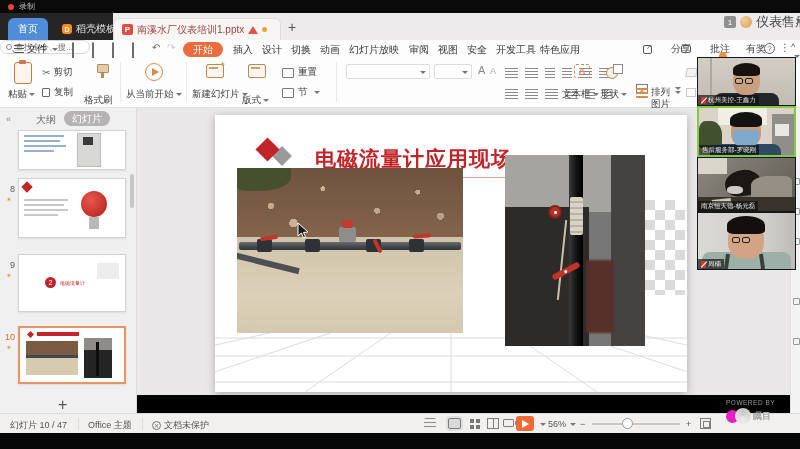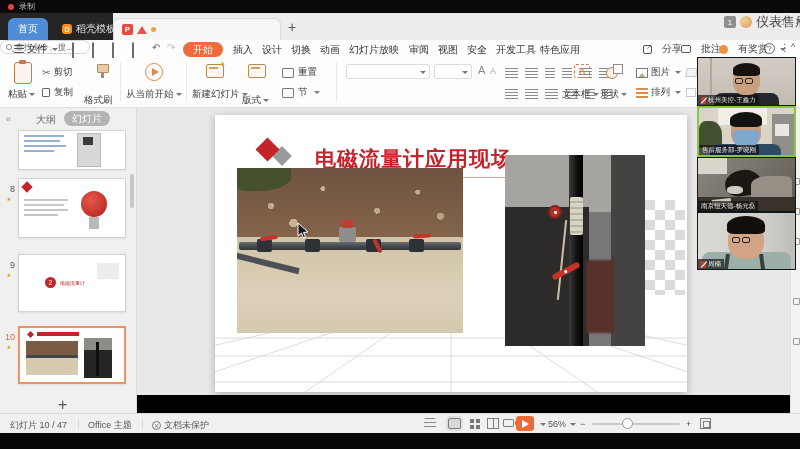--- a/index.html
+++ b/index.html
@@ -39,21 +39,21 @@
   #file-btn { left:14px; top:2px; font-size:10px; color:#333; display:flex; align-items:center; gap:3px; }
   .ic-lines { width:10px; height:8px; background:repeating-linear-gradient(#555 0 1px, transparent 1px 3.5px); }
   .qat { top:3px; width:13px; height:12px; }
   .qicon { width:11px; height:10px; border:1px solid #6b6b6b; border-radius:2px; }
   .arrow-glyph { font-size:10px; color:#6b6b6b; line-height:12px; }
   .arrow-glyph.dis { color:#c3c3c3; }
   #search-box { left:550px; top:2px; width:90px; height:14px; border:1px solid #d7d7d7; border-radius:8px; background:#fff; display:flex; align-items:center; padding:0 5px; gap:3px; }
   .ic-mag { width:6px; height:6px; border:1px solid #888; border-radius:50%; position:relative; flex:0 0 auto;}
   .ic-mag::after { content:""; position:absolute; width:3px; height:1px; background:#888; transform:rotate(45deg); left:5px; top:6px; }
   #search-input { border:none; outline:none; font-size:8.5px; color:#999; width:70px; background:transparent; }
-  .mrt { top:2px; font-size:10px; color:#444; display:flex; align-items:center; gap:10px; }
+  .mrt { top:2px; font-size:10px; color:#444; display:flex; align-items:center; gap:19px; }
   .ic-share { width:9px; height:9px; border:1px solid #555; border-radius:2px; position:relative; }
   .ic-share::after { content:"↗"; position:absolute; font-size:7px; left:2px; top:-3px; color:#555; }
   .ic-note { width:10px; height:8px; border:1px solid #555; border-radius:2px; }
   .ic-gift { width:9px; height:9px; border-radius:50%; background:#f08f3c; }
   .ic-help { width:11px; height:11px; border:1px solid #666; border-radius:50%; font-size:8px; color:#666; text-align:center; line-height:10px; }
   .caret { display:inline-block; width:0; height:0; border-left:3px solid transparent; border-right:3px solid transparent; border-top:3px solid #777; vertical-align:middle; margin-left:2px; }
 
   
   #ribbon { left:0; top:58px; width:800px; height:50px; background:#fdfdfd; border-bottom:1px solid #e1e1e1; }
   .rlabel { position:absolute; font-size:9.5px; color:#3c3c3c; white-space:nowrap; }
@@ -207,20 +207,21 @@
     <div class="abs" id="tab-dark"></div>
     <div class="abs toptab" id="tab-home">
       <span>首页</span>
     </div>
     <div class="abs toptab" id="tab-docer">
       <span class="docer-logo">D</span>
       <span>稻壳模板</span>
     </div>
     <div class="abs toptab" id="tab-doc">
       <span class="ppt-logo">P</span>
+      <span id="doc-name">南溪水厂仪表培训1.pptx</span>
       <span class="warn-tri"></span>
       <span class="mod-dot"></span>
     </div>
     <div class="abs" id="tab-new">+</div>
     <div class="abs winbtn" style="left:756px;">─</div>
     <div class="abs winbtn" style="left:774px;">□</div>
     <div class="abs winbtn" style="left:792px;">✕</div>
   </div>
   <div class="abs" id="user-cluster" style="z-index:6;">
     <span id="user-badge">1</span>
@@ -353,21 +354,21 @@
     <div class="abs" style="left:568px;top:6px;">
       <span class="ic-abox" style="display:block;margin-left:6px;">A</span>
     </div>
     <div class="rlabel" style="left:562px;top:30px;"><span>文本框</span><span class="caret"></span></div>
     <div class="abs" style="left:604px;top:6px;">
       <span class="ic-shapes" style="display:block;margin-left:2px;"></span>
     </div>
     <div class="rlabel" style="left:600px;top:30px;"><span>形状</span><span class="caret"></span></div>
     <div class="abs" style="left:636px;top:8px;display:flex;gap:3px;align-items:center;">
       <span class="ic-pic"></span>
-      <span class="rlabel" style="position:static;">图片</span>
+      <span class="rlabel" style="position:static;margin-top:32px;">图片</span>
       <span class="caret"></span>
     </div>
     <div class="abs" style="left:636px;top:28px;display:flex;gap:3px;align-items:center;">
       <span class="ic-arrange"></span>
       <span class="rlabel" style="position:static;">排列</span>
       <span class="caret"></span>
     </div>
     <div class="abs" style="left:686px;top:8px;display:flex;gap:3px;align-items:center;">
       <span class="ic-fill"></span>
       <span class="rlabel gray" style="position:static;">填充</span>
@@ -509,20 +510,28 @@
     <span class="caret" style="position:absolute;left:568px;top:9px;"></span>
     <div class="sb" style="left:580px;">−</div>
     <div id="zoom-track"></div>
     <div id="zoom-knob"></div>
     <div class="sb" style="left:686px;">+</div>
     <div class="ic-fs" style="left:700px;"></div>
   </div>
 
   <div class="abs" id="black-bottom"></div>
 
+  <div class="abs" id="watermark">
+    <div id="wm-powered">POWERED BY</div>
+    <div id="wm-row">
+      <span id="wm-pink"></span>
+      <span id="wm-swirl"></span>
+      <span id="wm-brand">瞩目</span>
+    </div>
+  </div>
 
   <div class="abs" id="conf">
 
     <div class="vtile" style="height:49px;">
       <div class="abs" style="left:0;top:0;width:100%;height:100%;background:linear-gradient(#d4cdc5,#c2bbb2);"></div>
       <div class="abs" style="left:12%;top:0;width:2px;height:100%;background:#b0a89f;"></div>
       <div class="bodyshape" style="left:16%;bottom:0;width:68%;height:26%;background:#23262b;"></div>
       <div class="head" style="left:36%;top:16%;width:27px;height:29px;background:#c8a07f;"></div>
       <div class="hair" style="left:36%;top:10%;width:27px;height:13px;background:#17120e;"></div>
       <div class="glasses" style="left:38%;top:42%;">

